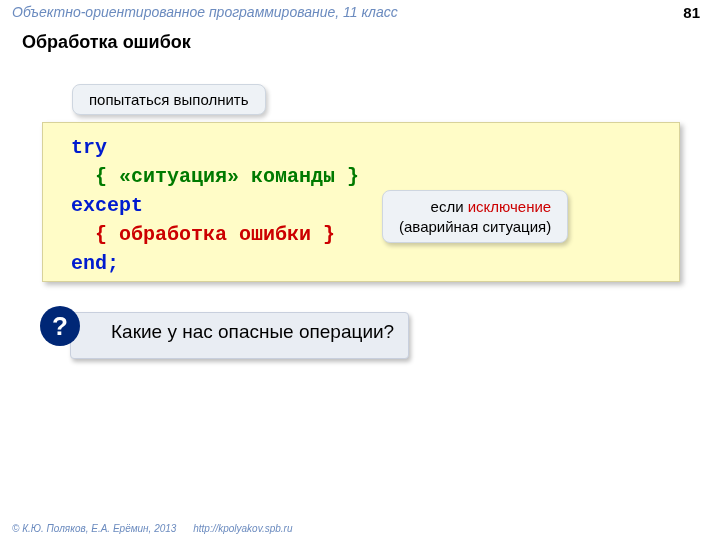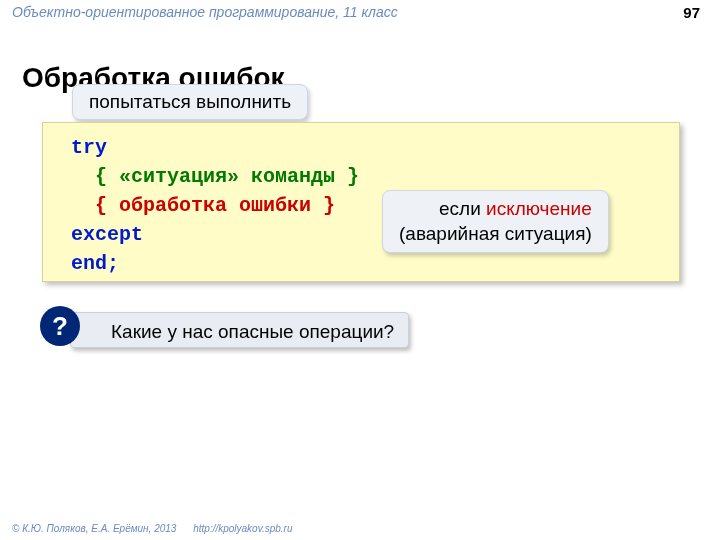--- a/index.html
+++ b/index.html
@@ -21,32 +21,31 @@
     font-size: 14px;
   }
   .page-num {
     font-style: normal;
     font-weight: bold;
     color: #000;
     font-size: 15px;
   }
   .title {
     padding: 8px 0 4px 22px;
-    font-size: 28px;
+    font-size: 18px;
     font-weight: bold;
     color: #000;
-    margin-top: 30px;
   }
   .callout {
     position: absolute;
     background: #eef2f6;
     border: 1px solid #ced6e0;
     border-radius: 8px;
     padding: 6px 16px;
-    font-size: 19px;
+    font-size: 15px;
     color: #000;
     box-shadow: 2px 3px 4px rgba(0,0,0,0.2);
   }
   .callout-top { left: 72px; top: 84px; }
   .callout-right { left: 382px; top: 190px; text-align: right; line-height: 1.3; }
   .callout-right .red { color: #cc0000; }
   .code-box {
     position: absolute;
     left: 42px;
     top: 122px;
@@ -65,21 +64,21 @@
   .cmd  { color: #007a00; }
   .err  { color: #cc0000; }
   .ind  { display:inline-block; width: 24px; }
   .question-box {
     position: absolute;
     left: 70px;
     top: 312px;
     background: #e9edf3;
     border: 1px solid #c8cfdd;
     border-radius: 4px;
-    padding: 8px 14px 4px 40px;
+    padding: 8px 14px 15px 40px;
     font-size: 19px;
     color: #000;
     box-shadow: 2px 3px 4px rgba(0,0,0,0.25);
     text-align: right;
   }
   .q-circle {
     position: absolute;
     left: 40px;
     top: 306px;
     width: 40px;
@@ -102,32 +101,32 @@
     color: #6b8bbf;
     font-size: 10px;
   }
   .footer .url { margin-left: 14px; }
 </style>
 </head>
 <body>
 
 <div class="header-bar">
   <span>Объектно-ориентированное программирование, 11 класс</span>
-  <span class="page-num">97</span>
+  <span class="page-num">81</span>
 </div>
 
 <div class="title">Обработка ошибок</div>
 
 <div class="callout callout-top">попытаться выполнить</div>
 
 <div class="code-box">
   <div><span class="kw">try</span></div>
   <div><span class="ind"></span><span class="cmd">{ «ситуация» команды }</span></div>
+  <div><span class="kw">except</span></div>
   <div><span class="ind"></span><span class="err">{ обработка ошибки }</span></div>
-  <div><span class="kw">except</span></div>
   <div><span class="kw">end;</span></div>
 </div>
 
 <div class="callout callout-right">
   <span>если </span><span class="red">исключение</span><br>
   <span>(аварийная ситуация)</span>
 </div>
 
 <div class="q-circle">?</div>
 <div class="question-box">Какие у нас опасные операции?</div>

